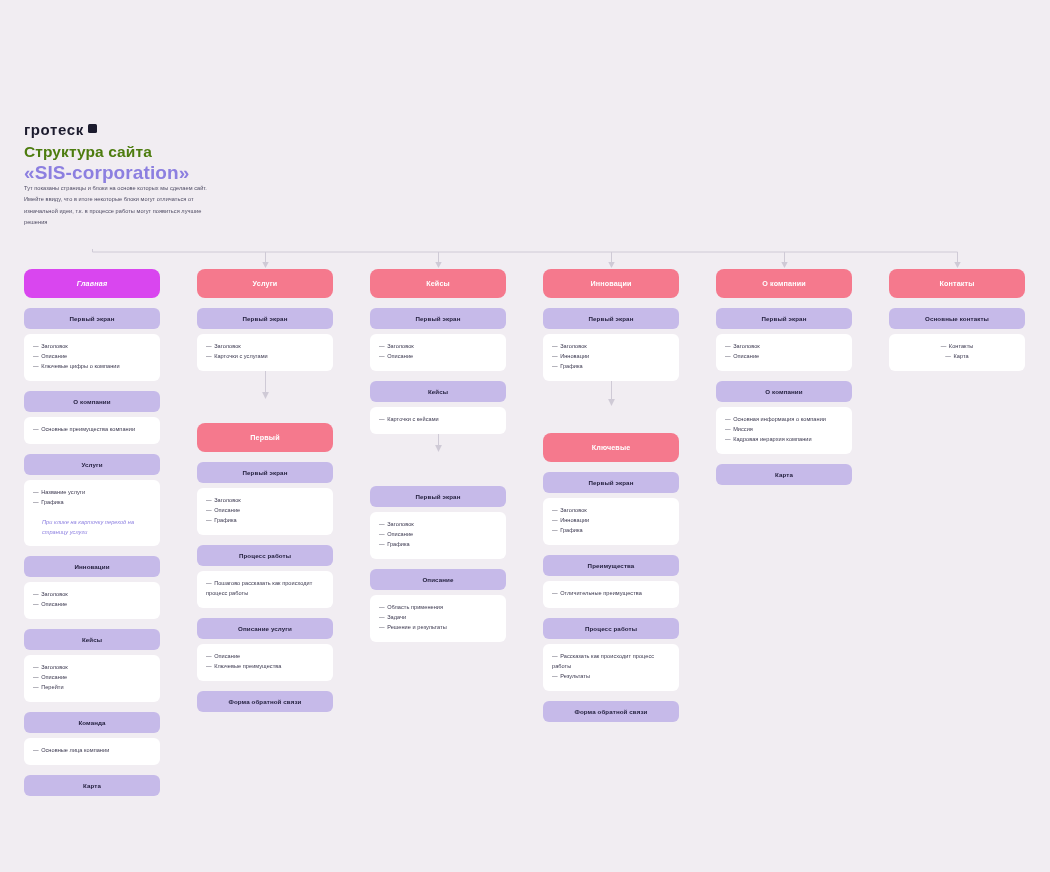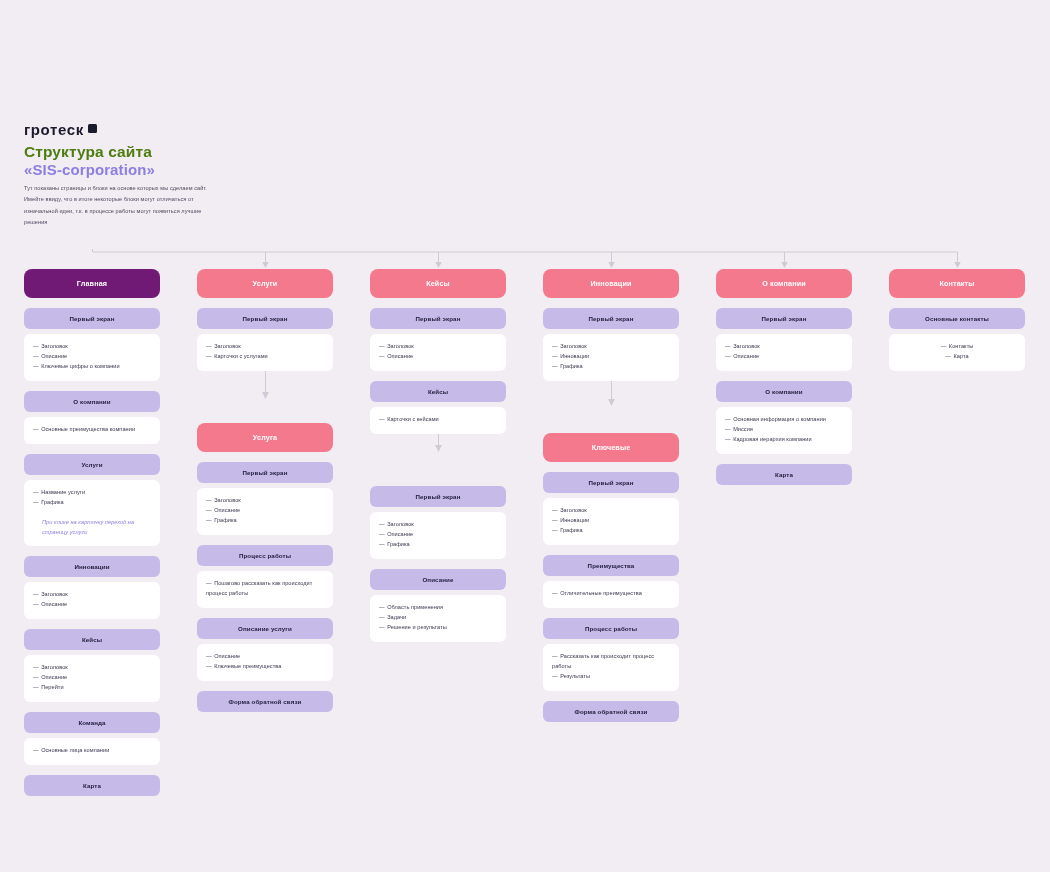--- a/index.html
+++ b/index.html
@@ -51,21 +51,21 @@
     font-size: 15.5px;
     font-weight: 700;
     color: #4d7c0f;
     line-height: 1.35;
     letter-spacing: 0.1px;
   }
   .page-subtitle {
     position: absolute;
     left: 24px;
     top: 160px;
-    font-size: 15px;
+    font-size: 19px;
     font-weight: 700;
     color: #8C7FE0;
     line-height: 1.35;
     letter-spacing: 0.1px;
   }
 
   .page-desc {
     position: absolute;
     left: 24px;
     top: 183px;
@@ -111,21 +111,22 @@
     align-items: center;
     justify-content: center;
     font-size: 7.2px;
     font-weight: 700;
     color: #FFFFFF;
     letter-spacing: 0.15px;
     background: #F5798D;
     margin-bottom: 10px;
   }
   .page-pill.primary {
-    background: #701a75;
+    background: #d946ef;
+    font-style: italic;
   }
 
   
   .page-pill.sub {
     background: #F5798D;
   }
 
   
   .sec-head {
     height: 21px;
@@ -287,21 +288,21 @@
       <div class="sec-head">Первый экран</div>
       <div class="card">
           <ul>
         <li><span class="dash">—</span><span>Заголовок</span></li>
         <li><span class="dash">—</span><span>Карточки с услугами</span></li>
       </ul>
         </div>
 
       <div class="spacer" style="height:42px"></div>
 
-      <div class="page-pill sub">Услуга</div>
+      <div class="page-pill sub">Первый</div>
 
       <div class="sec-head">Первый экран</div>
       <div class="card">
           <ul>
         <li><span class="dash">—</span><span>Заголовок</span></li>
         <li><span class="dash">—</span><span>Описание</span></li>
         <li><span class="dash">—</span><span>Графика</span></li>
       </ul>
         </div>
 

